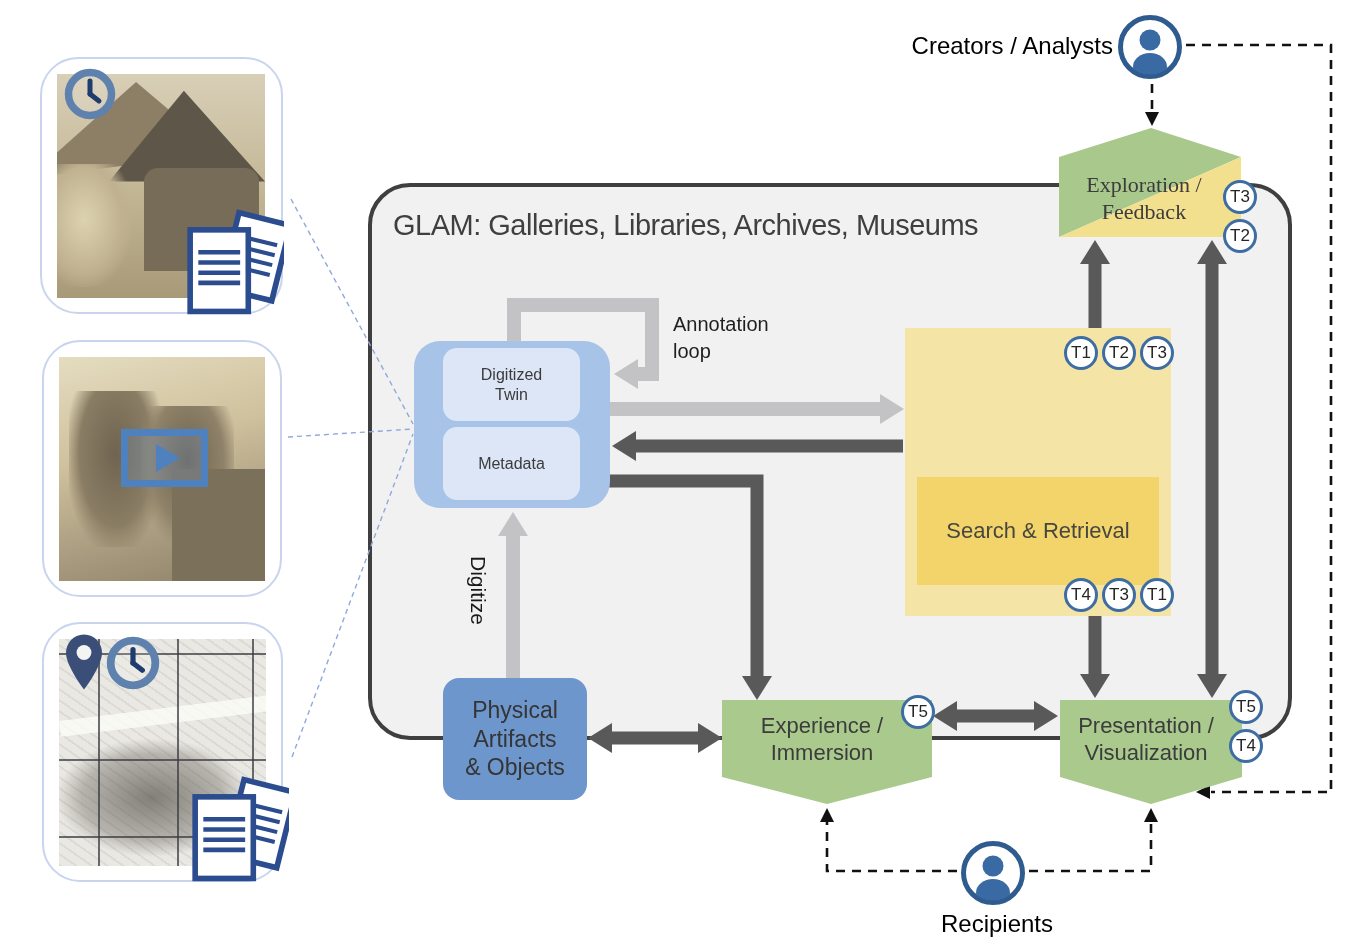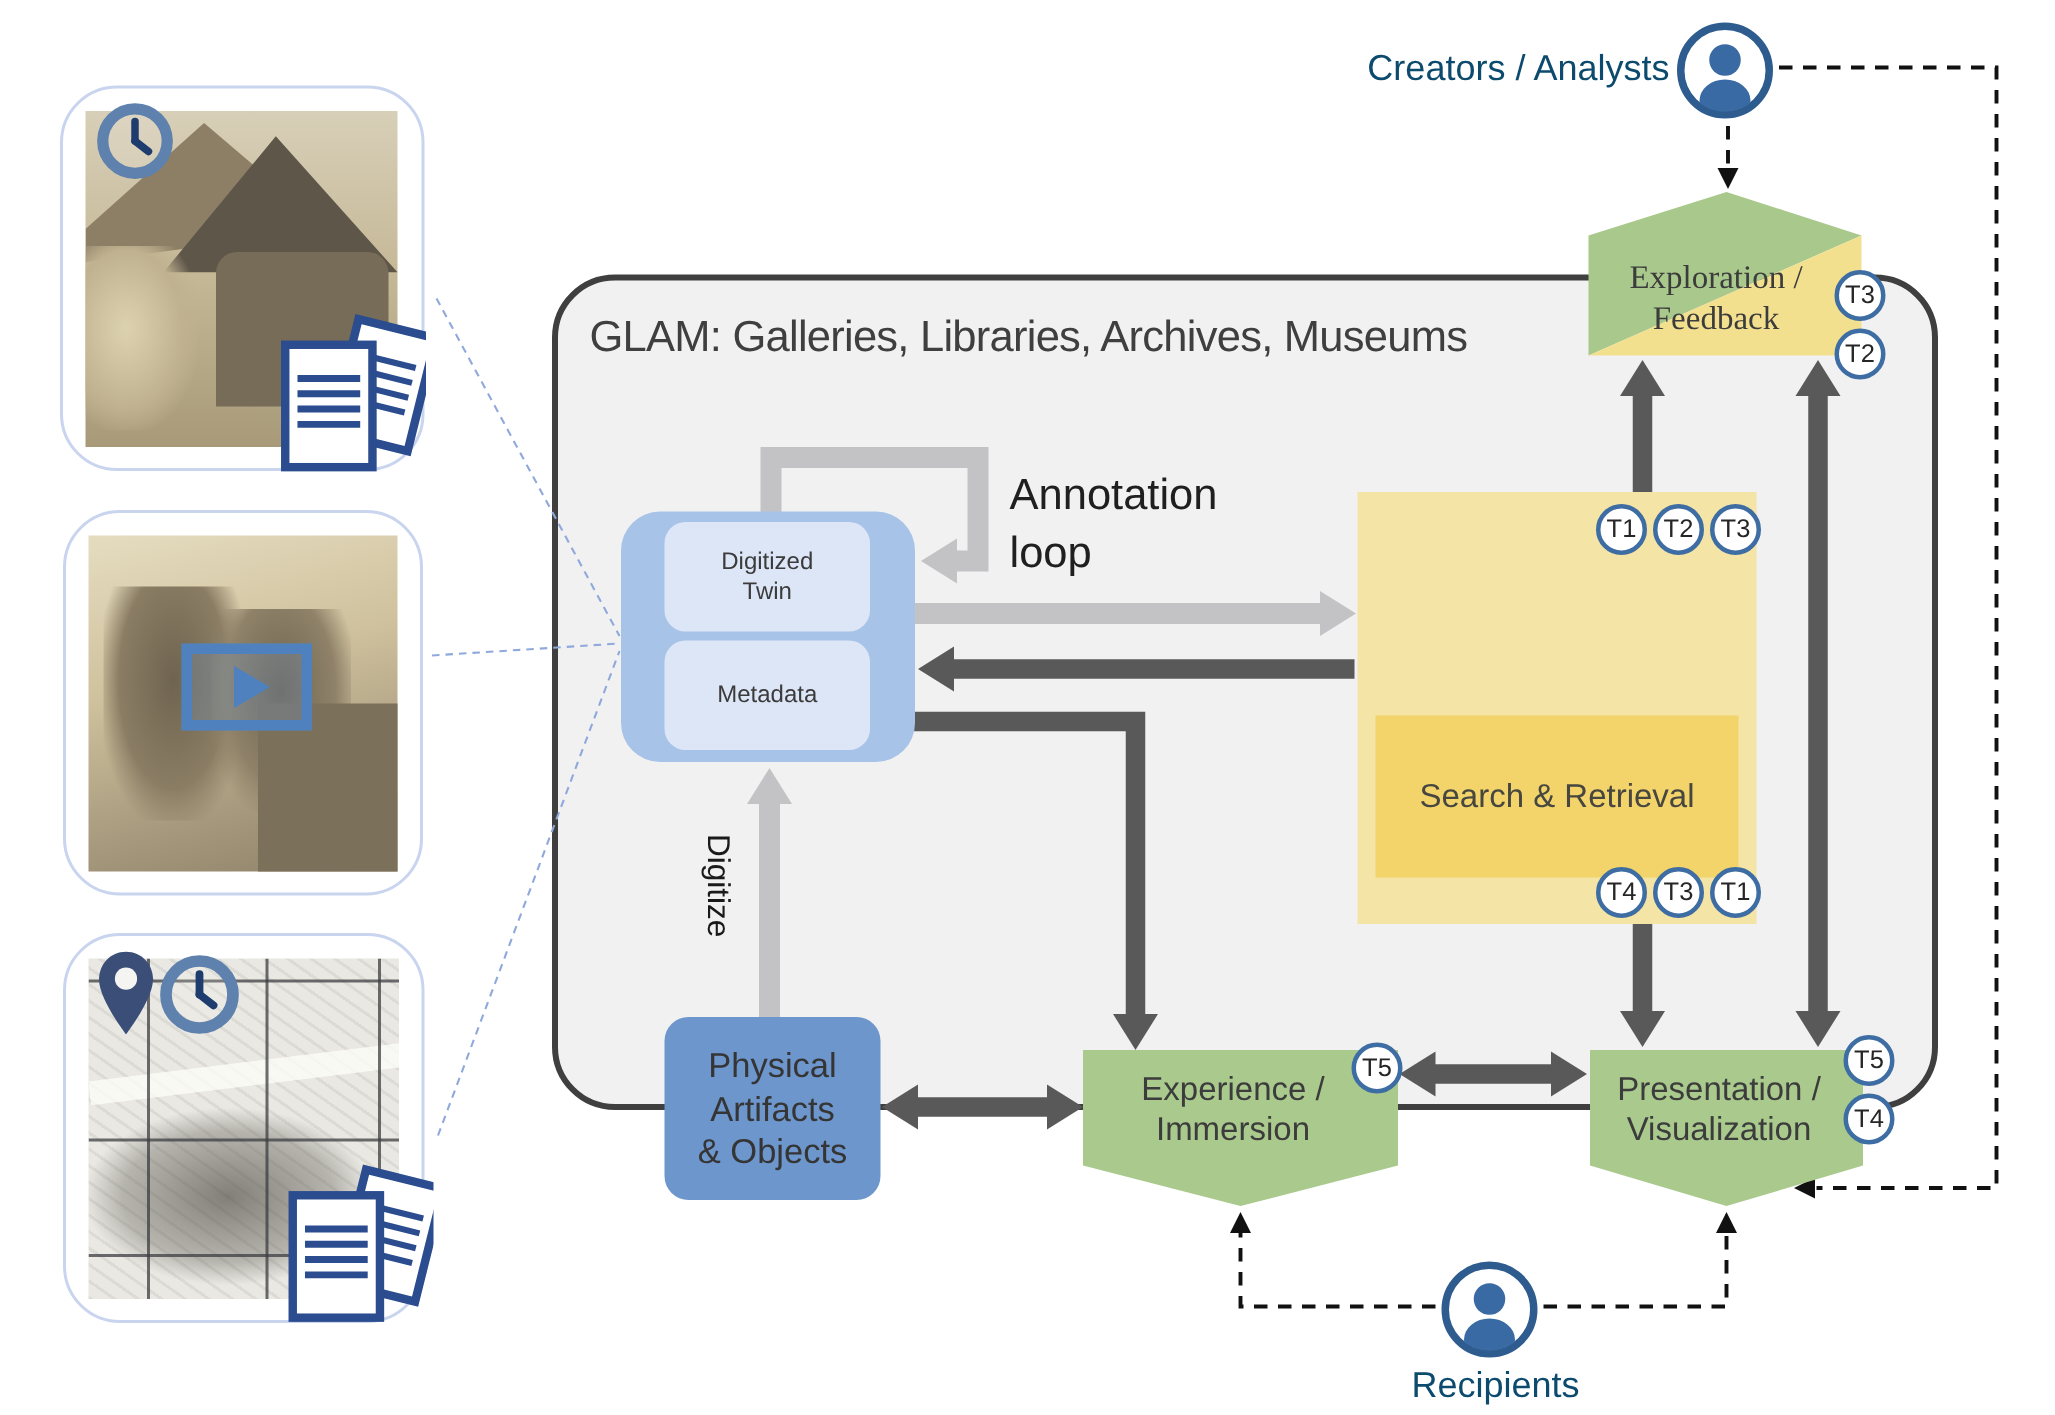--- a/index.html
+++ b/index.html
@@ -35,23 +35,23 @@
   .physical{left:443px;top:678px;width:144px;height:122px;background:#6d96cc;border-radius:16px;
             font-size:23px;line-height:1.24;color:#353535;}
   .pent{background:#a9c98d;}
   .experience{left:722px;top:700px;width:210px;height:106px;
       clip-path:polygon(0 0,210px 0,210px 77px,105px 104px,0 77px);}
   .presentation{left:1060px;top:700px;width:182px;height:106px;
       clip-path:polygon(0 0,182px 0,182px 77px,91px 104px,0 77px);}
   .pent-label{font-size:22px;line-height:1.25;color:#3c3c3c;}
   .badge{width:34px;height:34px;border-radius:50%;background:#fff;border:3px solid #3e6da3;
          box-sizing:border-box;font-size:17px;color:#262626;display:flex;align-items:center;justify-content:center;}
-  .annot-label{left:673px;top:311px;width:140px;font-size:29px;line-height:1.35;color:#1f1f1f;}
+  .annot-label{left:673px;top:311px;width:140px;font-size:20px;line-height:1.35;color:#1f1f1f;}
   .digitize-label{left:466px;top:556px;writing-mode:vertical-rl;font-size:21px;color:#1a1a1a;}
-  .actor-label{font-size:24px;color:#0c4a6e;}
+  .actor-label{font-size:24px;color:#000000;}
   svg{display:block;}
 </style>
 </head>
 <body>
 
 <div id="canvas">
 
   <div class="abs card card1">
     <div class="photo">
       <div class="shape" style="left:0;top:0;width:100%;height:45%;background:#8d7f66;clip-path:polygon(0 78%,38% 8%,78% 78%,0 100%);"></div>

